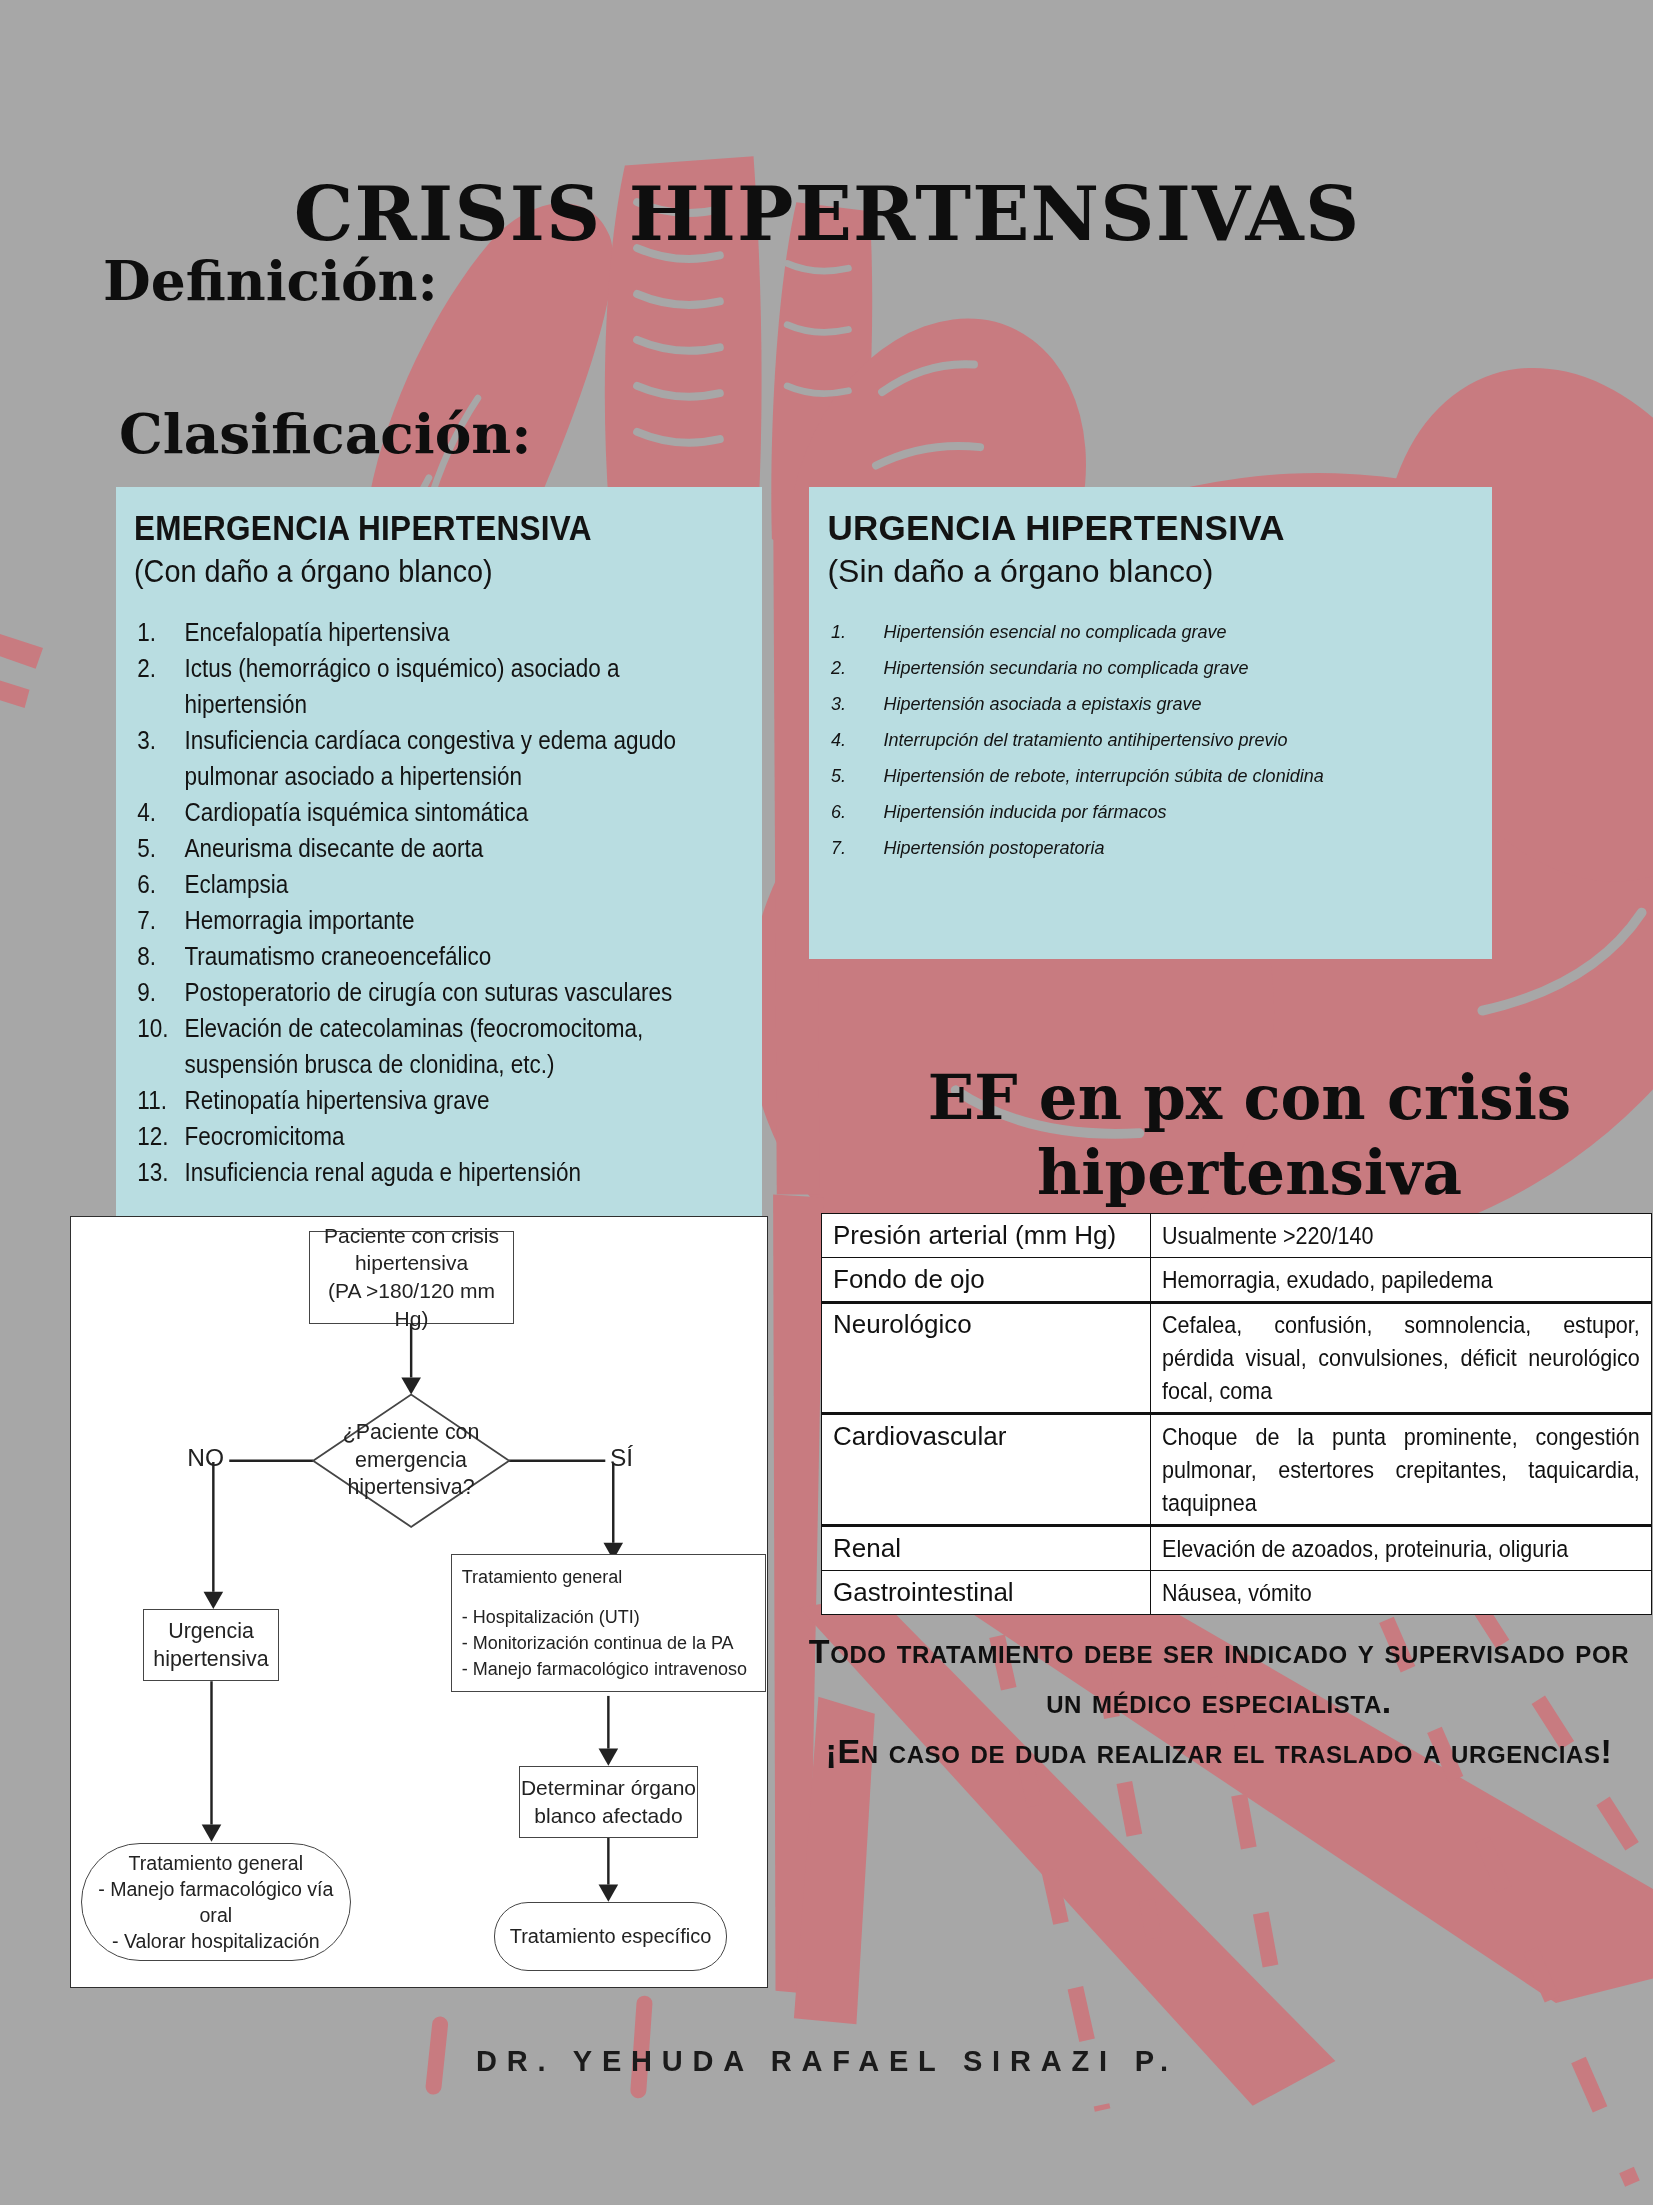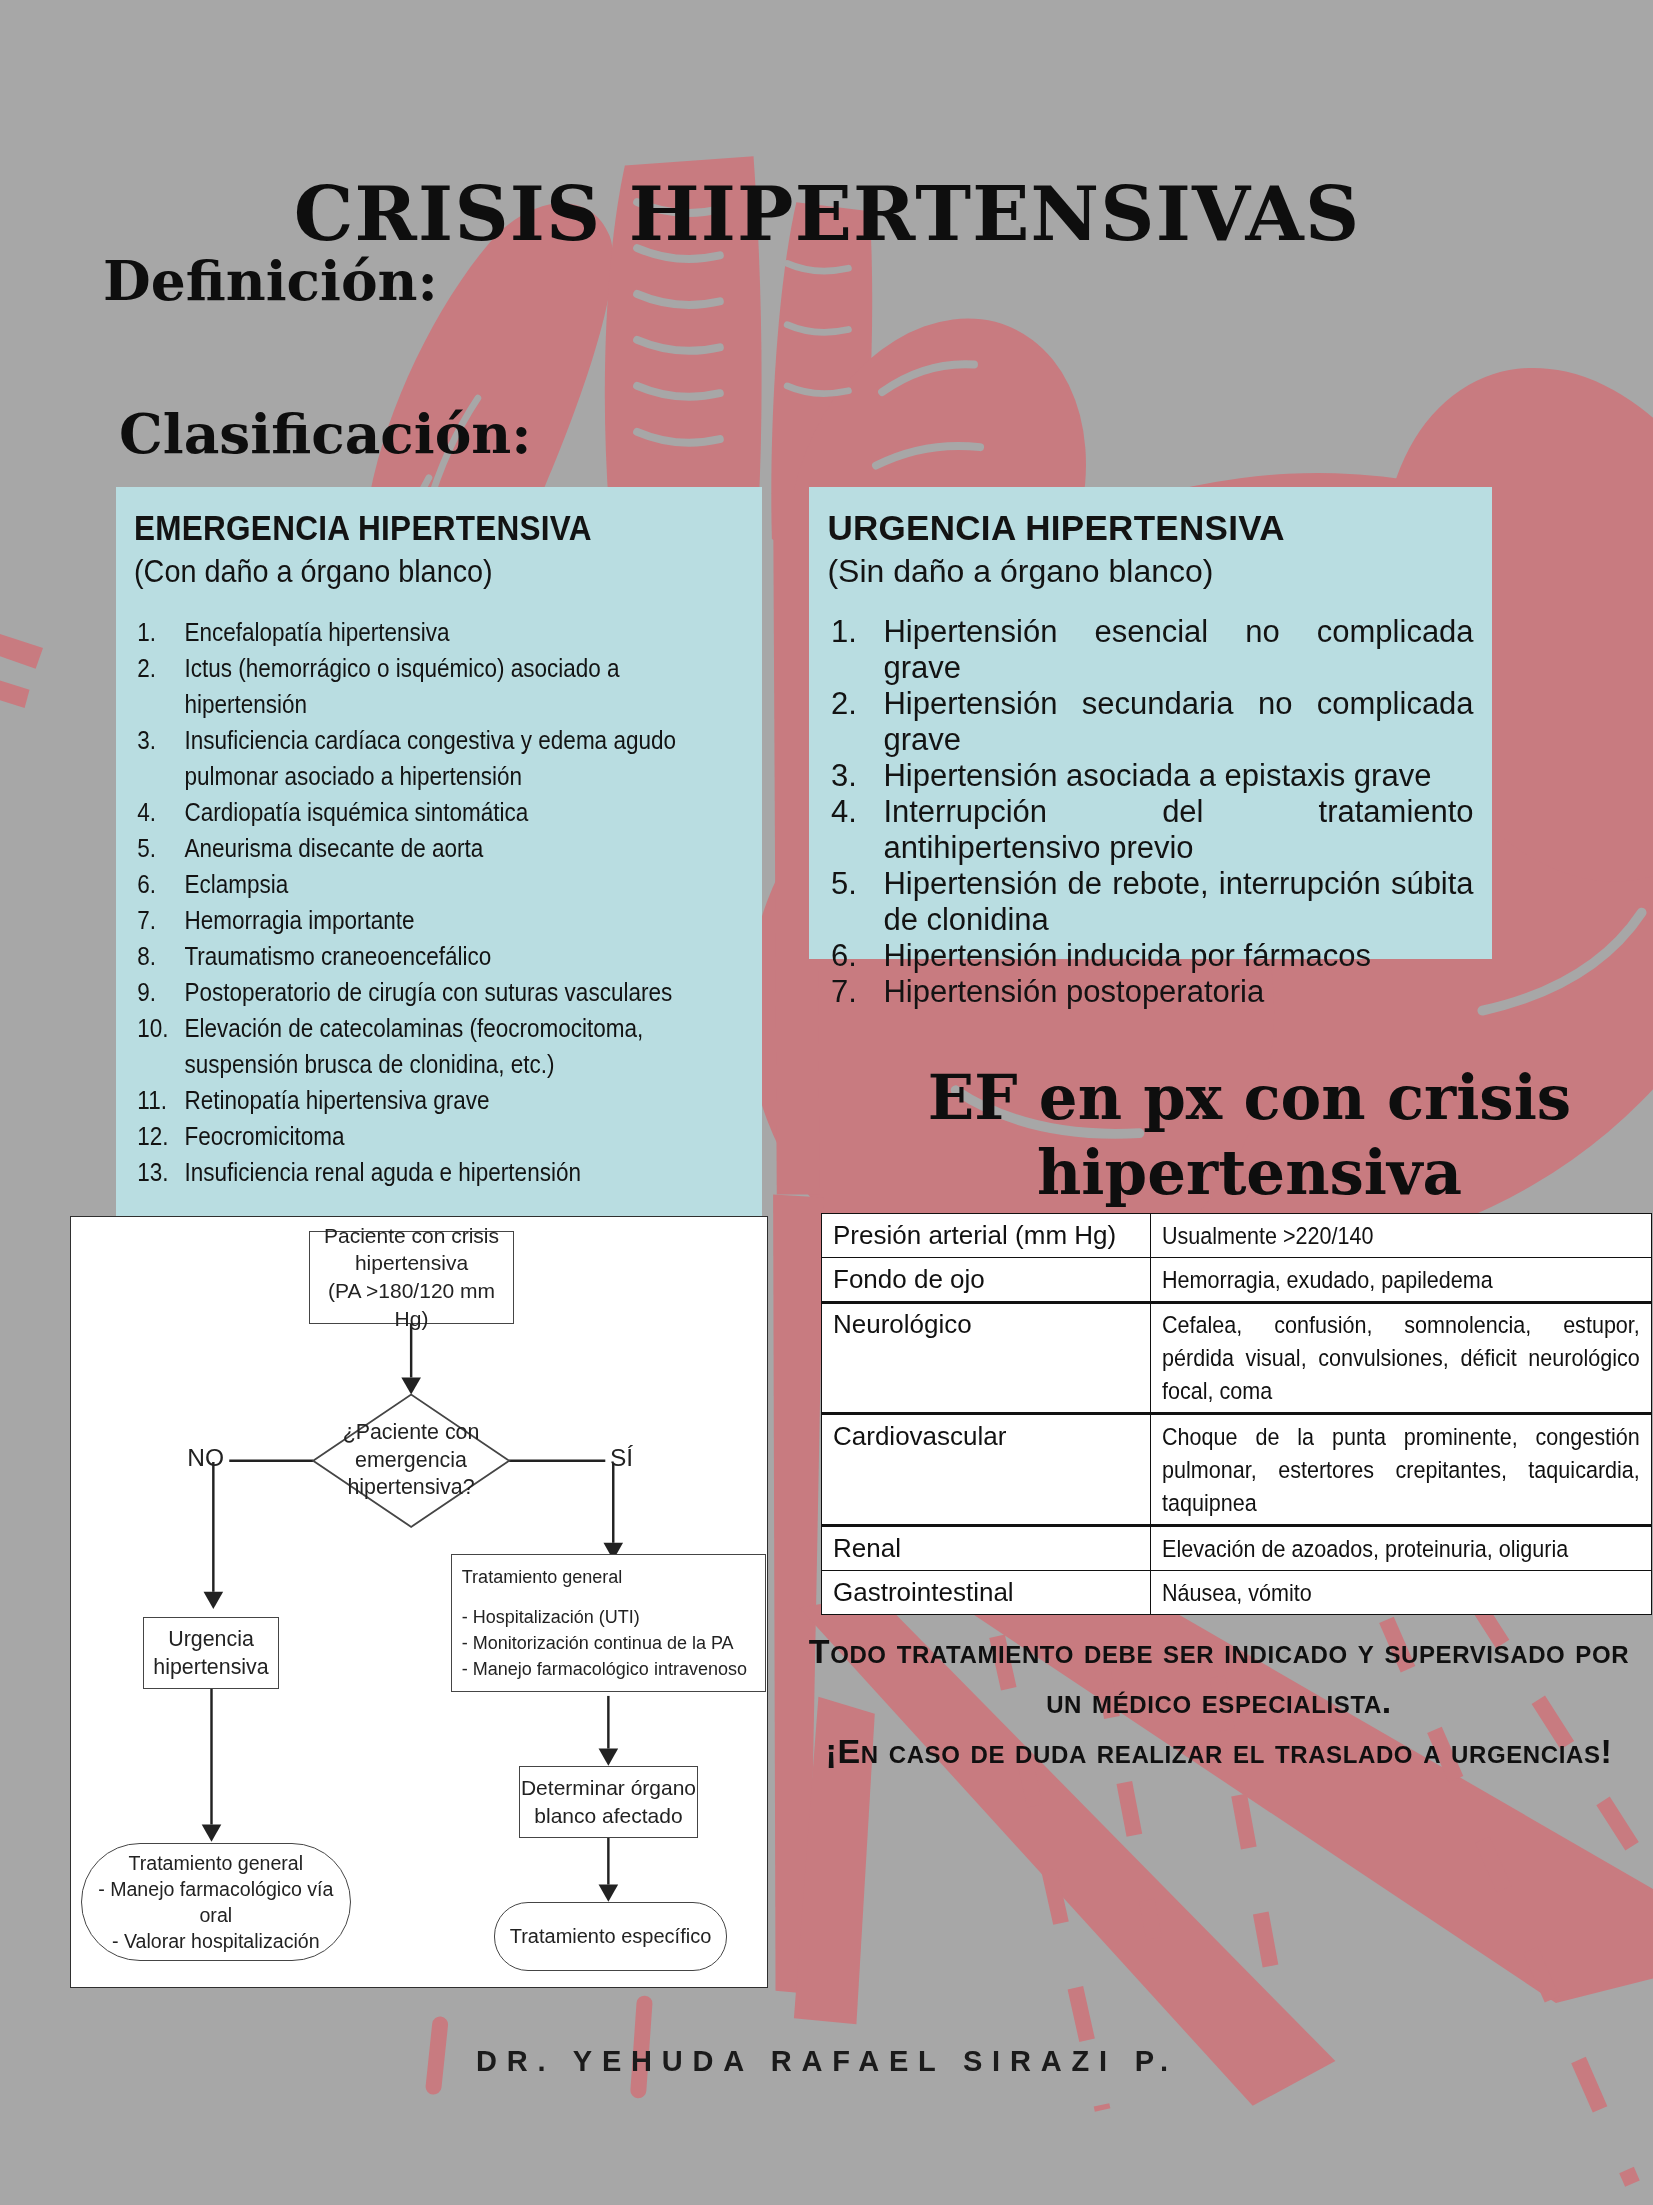--- a/index.html
+++ b/index.html
@@ -12,21 +12,21 @@
   .h-def{left:103px;top:248px;font-size:55px;}
   .h-cifras{left:113px;top:323px;font-size:51px;}
   .h-clas{left:119px;top:401px;font-size:55px;}
   .tealbox{position:absolute;z-index:2;background:#b9dde1;color:#131313;padding:21px 18.4px 0 18.4px;box-sizing:border-box;}
   .box-emerg{left:116px;top:487px;width:646px;height:812px;}
   .box-urg{left:809px;top:487px;width:683px;height:472px;}
   .condense{transform:scaleX(0.9);transform-origin:0 0;width:111.1%;}
   .bx-title{font-size:35px;font-weight:700;letter-spacing:0.3px;}
   .bx-sub{font-size:32px;margin-top:4.9px;}
   .bx-list{list-style:none;margin:24.5px 0 0 0;padding:0;font-size:25px;line-height:36px;counter-reset:it;}
-  .box-urg .bx-list{font-size:31px;}
+  .box-urg .bx-list{font-size:18px;font-style:italic;}
   .bx-list li{position:relative;padding-left:56px;counter-increment:it;}
   .bx-list li::before{content:counter(it) ".";position:absolute;left:3.7px;}
   .box-urg .bx-list li{text-align:justify;}
   .ef-title{left:845px;top:1060px;width:809px;text-align:center;font-size:61px;line-height:75px;}
   .ef-table{position:absolute;z-index:2;left:821px;top:1213px;width:831px;border-collapse:collapse;background:#fff;}
   .ef-table td{border:1.8px solid #111;vertical-align:top;padding:4.9px 11px;font-size:26px;line-height:33px;color:#111;}
   .ef-table tr td:first-child{width:306px;}
   .ef-table .thick{border-bottom-width:3.1px;}
   .vwrap{transform:scaleX(0.88);transform-origin:0 0;width:113.6%;font-size:24.5px;}
   .just{text-align:justify;}
@@ -215,21 +215,21 @@
 
     <div class="fc-abs" style="left:248px;top:202px;width:184px;text-align:center;font-size:21.4px;line-height:27.6px;color:#222;">
       <span class="fc-line">¿Paciente con</span>
       <span class="fc-line">emergencia</span>
       <span class="fc-line">hipertensiva?</span>
     </div>
 
     <span class="lbl" style="left:92px;top:227px;width:61px;text-align:right;">NO</span>
     <span class="lbl" style="left:539px;top:227px;width:61px;">SÍ</span>
 
-    <div class="fc-box" style="left:72px;top:400px;width:136px;height:72px;font-size:21.4px;line-height:28px;">
+    <div class="fc-box" style="left:72px;top:392px;width:136px;height:72px;font-size:21.4px;line-height:28px;">
       <span class="fc-line">Urgencia</span>
       <span class="fc-line">hipertensiva</span>
     </div>
 
     <div class="fc-box" style="left:380px;top:337px;width:315px;height:138px;font-size:18px;line-height:26px;
                                align-items:flex-start;justify-content:flex-start;text-align:left;padding:8.6px 9.8px;">
       <span class="fc-line">Tratamiento general</span>
       <span class="fc-line" style="height:16px;"></span>
       <span class="fc-line">- Hospitalización (UTI)</span>
       <span class="fc-line">- Monitorización continua de la PA</span>

